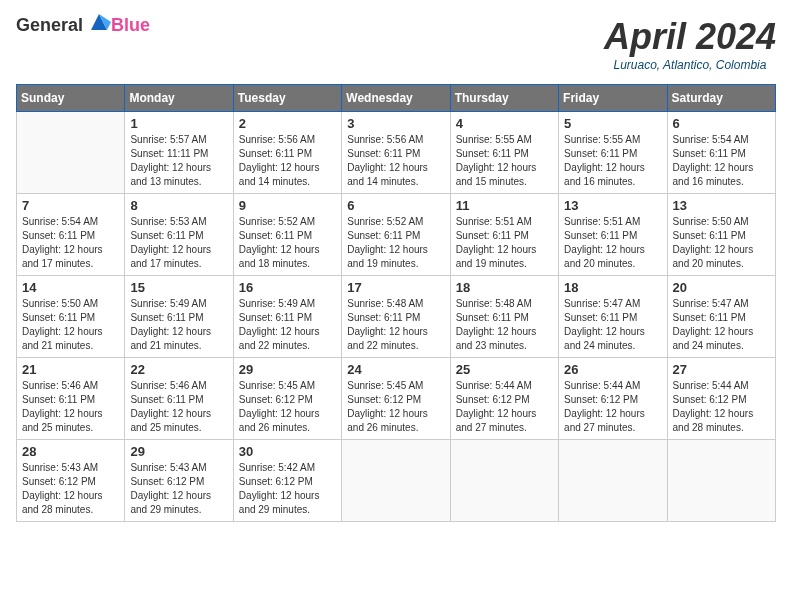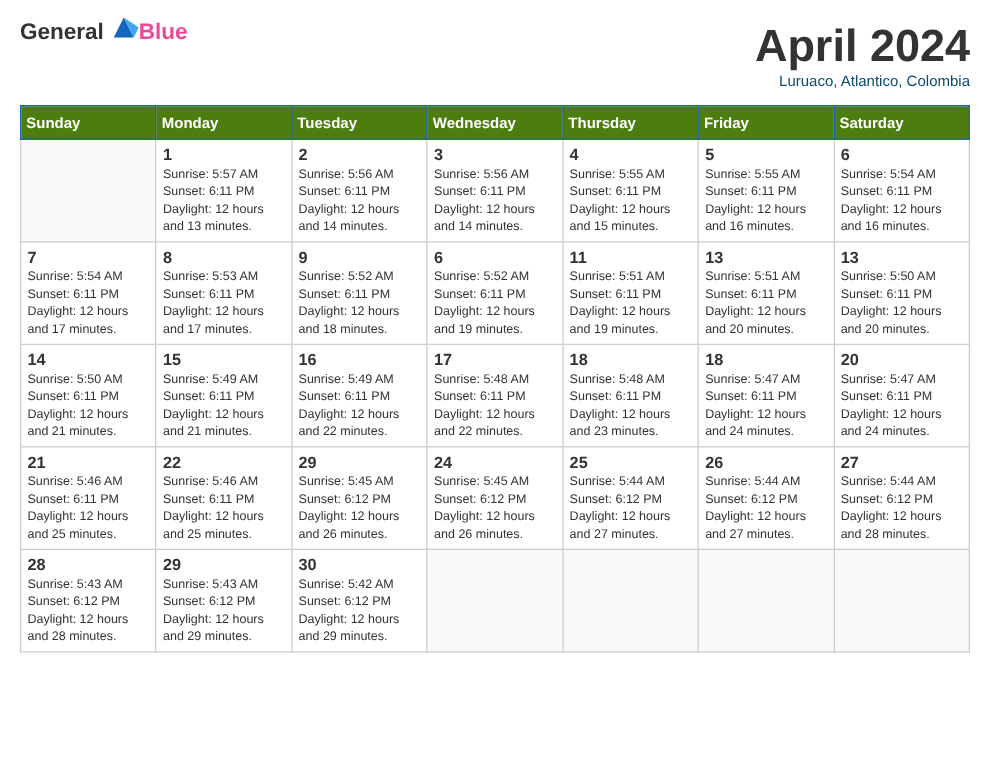--- a/index.html
+++ b/index.html
@@ -34,38 +34,39 @@
       font-weight: bold;
       color: #ec4899;
     }
     .logo-icon {
       width: 24px;
       height: 24px;
       margin-left: 4px;
       margin-top: -8px;
     }
     .title-area {
-      text-align: right;
+      text-align: center;
+      font-style: italic;
     }
     .month-title {
       font-size: 36px;
       font-weight: bold;
       color: #333;
     }
     .location {
       font-size: 12px;
       color: #0c4a6e;
     }
     .calendar {
       width: 100%;
       border-collapse: collapse;
       font-size: 11px;
     }
     .calendar th {
-      background: #4d7c0f;
+      background: #737373;
       color: #fff;
       padding: 6px 4px;
       text-align: left;
       font-size: 12px;
       font-weight: bold;
       border: 1px solid #1565c0;
     }
     .calendar td {
       border: 1px solid #ccc;
       vertical-align: top;
@@ -123,21 +124,21 @@
         <th>Friday</th>
         <th>Saturday</th>
       </tr>
   </thead>
   <tbody id="calendar-body">
   <tr>
         <td class="empty"></td>
         <td>
           <div class="day-num">1</div>
           <div class="day-info" style="white-space: pre-line;">Sunrise: 5:57 AM
-Sunset: 6:11 PM
+Sunset: 11:11 PM
 Daylight: 12 hours
 and 13 minutes.</div>
         </td>
         <td>
           <div class="day-num">2</div>
           <div class="day-info" style="white-space: pre-line;">Sunrise: 5:56 AM
 Sunset: 6:11 PM
 Daylight: 12 hours
 and 14 minutes.</div>
         </td>

